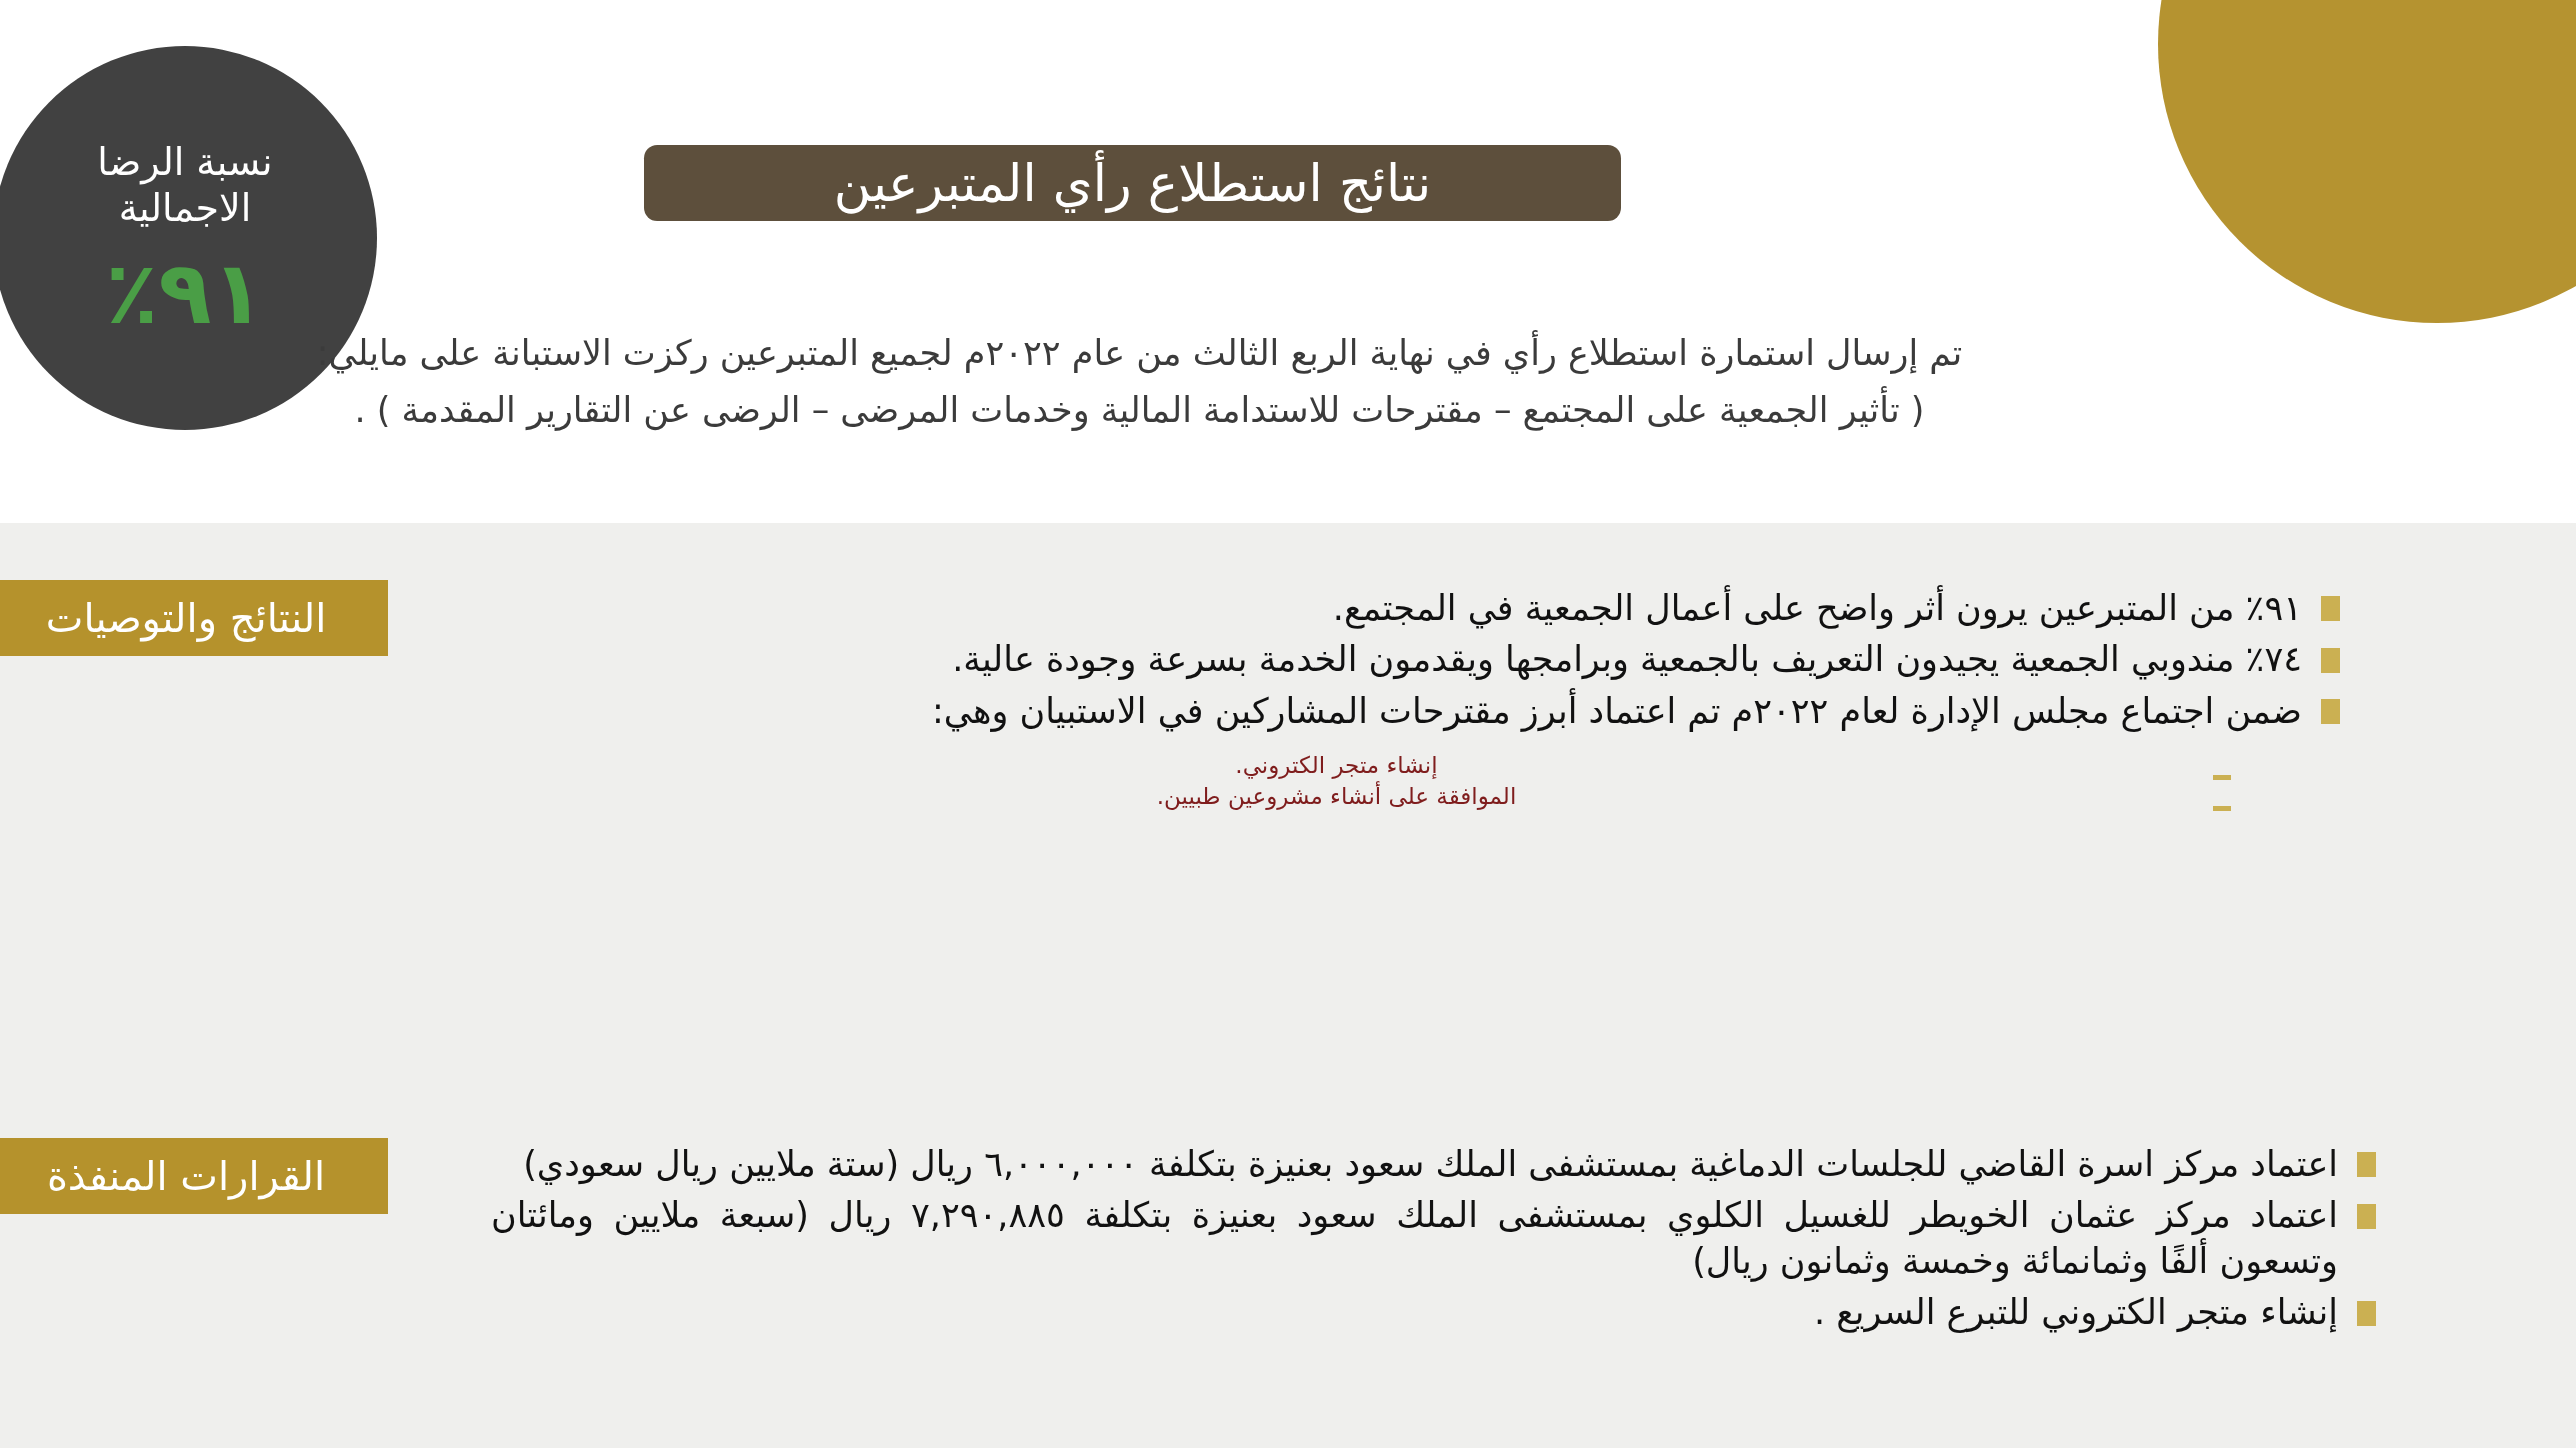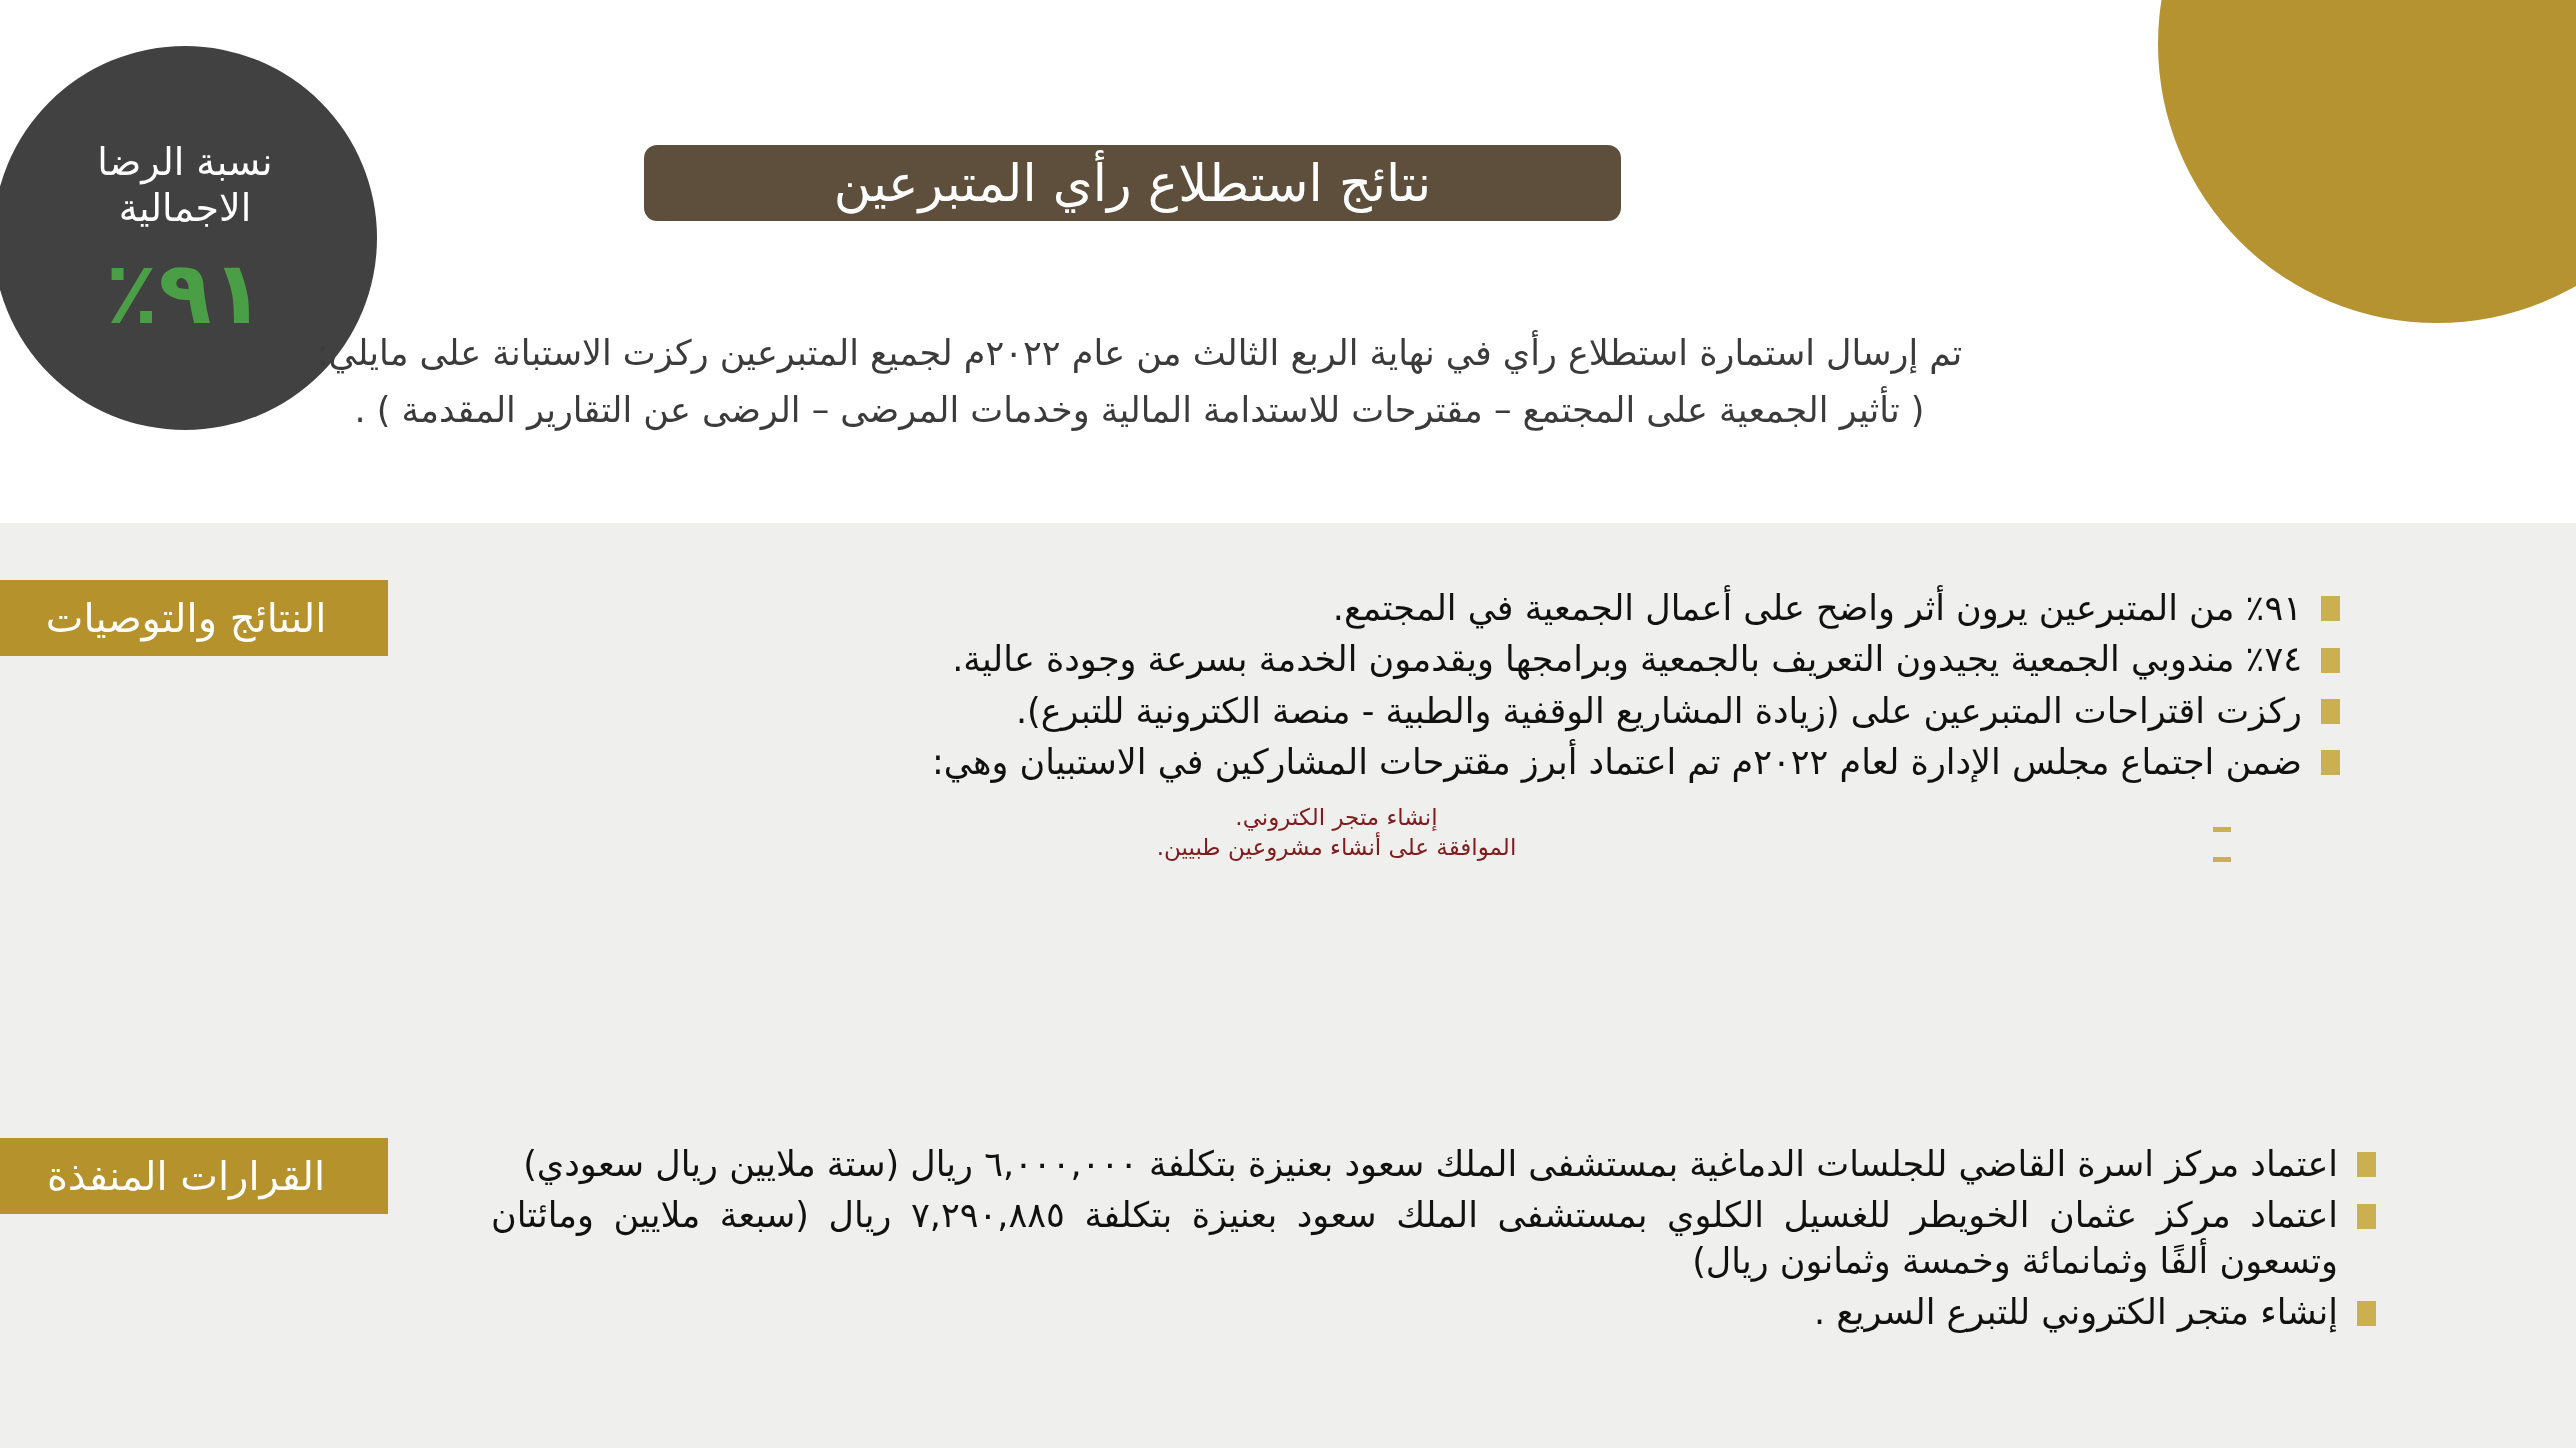--- a/index.html
+++ b/index.html
@@ -227,21 +227,20 @@
 </div>
 
 <div class="section-tab" id="tab-results">
   <span class="section-tab-text">النتائج والتوصيات</span>
 </div>
 
 <div class="block" id="results-block">
   <ul class="bullets">
     <li>٩١٪ من المتبرعين يرون أثر واضح على أعمال الجمعية في المجتمع.</li>
     <li>٧٤٪ مندوبي الجمعية يجيدون التعريف بالجمعية وبرامجها ويقدمون الخدمة بسرعة وجودة عالية.</li>
-    <li>ركزت اقتراحات المتبرعين على (زيادة المشاريع الوقفية والطبية - منصة الكترونية للتبرع).</li>
     <li>ضمن اجتماع مجلس الإدارة لعام ٢٠٢٢م تم اعتماد أبرز مقترحات المشاركين في الاستبيان وهي:</li>
   </ul>
   <ul class="subbullets">
     <li>إنشاء متجر الكتروني.</li>
     <li>الموافقة على أنشاء مشروعين طبيين.</li>
   </ul>
 </div>
 
 <div class="section-tab" id="tab-decisions">
   <span class="section-tab-text">القرارات المنفذة</span>

